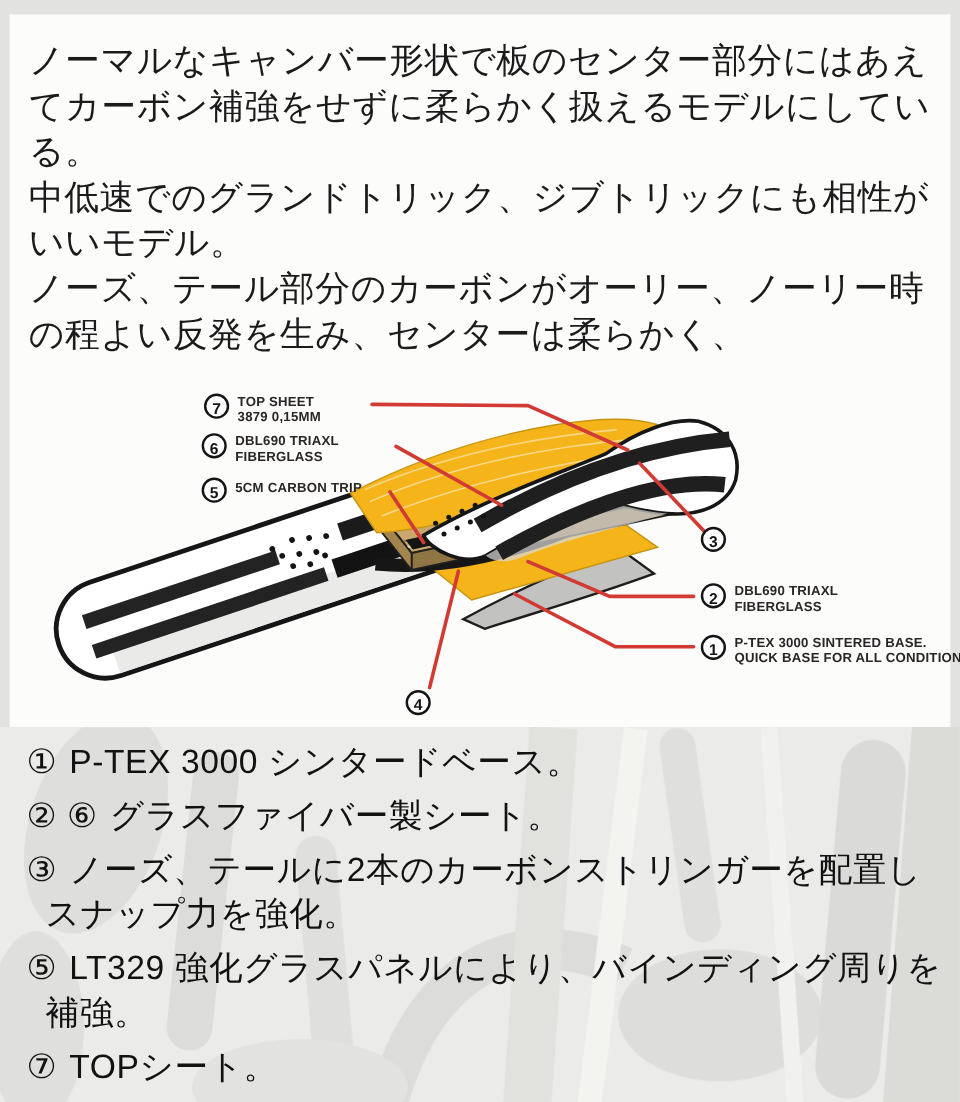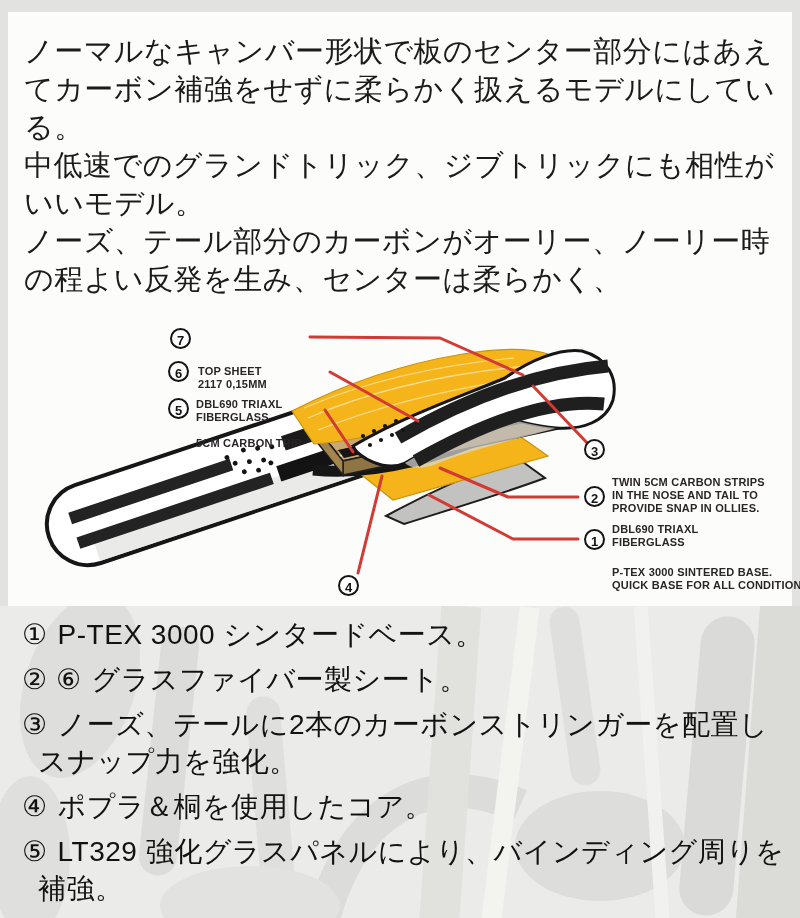--- a/index.html
+++ b/index.html
@@ -32,21 +32,21 @@
   .callout{
     position:absolute;display:flex;align-items:flex-start;
     color:#2a2526;
   }
   .cnum{
     flex:0 0 auto;width:21px;height:21px;border:2.5px solid #141414;
     border-radius:50%;background:#fdfdfd;color:#141414;
     font-size:13px;font-weight:bold;line-height:21px;text-align:center;
     box-sizing:border-box;display:inline-block;
   }
-  .ctext{margin-left:7px;padding-top:1px;margin-top:36px;}
+  .ctext{margin-left:7px;padding-top:1px;}
   .cline{
     display:block;font-size:11px;font-weight:bold;line-height:13px;
     letter-spacing:0.2px;white-space:nowrap;
   }
   .single .ctext{padding-top:3px;text-align:center;}
   
   .speclist{
     position:absolute;left:0;top:594px;width:800px;height:324px;
     background:#ececea;overflow:hidden;
   }
@@ -150,43 +150,38 @@
           <path d="M432,150 L500,179 L570,179"></path>
           <path d="M421,177 L505,221 L570,221"></path>
           <path d="M374,158 L350,255"></path>
         </g>
       </svg>
 
       <div class="callout" style="left:162px;top:10px;">
         <span class="cnum">7</span>
         <span class="ctext">
           <span class="cline">TOP SHEET</span>
-          <span class="cline">2117 0,15MM</span>
+          <span class="cline">3879 0,15MM</span>
         </span>
       </div>
       <div class="callout" style="left:160px;top:43px;">
         <span class="cnum">6</span>
         <span class="ctext">
           <span class="cline">DBL690 TRIAXL</span>
           <span class="cline">FIBERGLASS</span>
         </span>
       </div>
       <div class="callout single" style="left:160px;top:80px;">
         <span class="cnum">5</span>
         <span class="ctext">
           <span class="cline">5CM CARBON TRIP</span>
         </span>
       </div>
       <div class="callout" style="left:576px;top:121px;">
         <span class="cnum">3</span>
-        <span class="ctext">
-          <span class="cline">TWIN 5CM CARBON STRIPS</span>
-          <span class="cline">IN THE NOSE AND TAIL TO</span>
-          <span class="cline">PROVIDE SNAP IN OLLIES.</span>
-        </span>
       </div>
       <div class="callout" style="left:576px;top:168px;">
         <span class="cnum">2</span>
         <span class="ctext">
           <span class="cline">DBL690 TRIAXL</span>
           <span class="cline">FIBERGLASS</span>
         </span>
       </div>
       <div class="callout" style="left:576px;top:211px;">
         <span class="cnum">1</span>
@@ -224,23 +219,20 @@
       <div class="spec-item">
         <span class="spec-num">①</span><span>P-TEX 3000 シンタードベース。</span>
       </div>
       <div class="spec-item">
         <span class="spec-num">② ⑥</span><span>グラスファイバー製シート。</span>
       </div>
       <div class="spec-item">
         <span class="spec-num">③</span><span>ノーズ、テールに2本のカーボンストリンガーを配置しスナップ力を強化。</span>
       </div>
       <div class="spec-item">
-        <span class="spec-num">④</span><span>ポプラ＆桐を使用したコア。</span>
-      </div>
-      <div class="spec-item">
         <span class="spec-num">⑤</span><span>LT329 強化グラスパネルにより、バインディング周りを補強。</span>
       </div>
       <div class="spec-item">
         <span class="spec-num">⑦</span><span>TOPシート。</span>
       </div>
     </div>
   </div>
 </div>
 
 </body></html>

